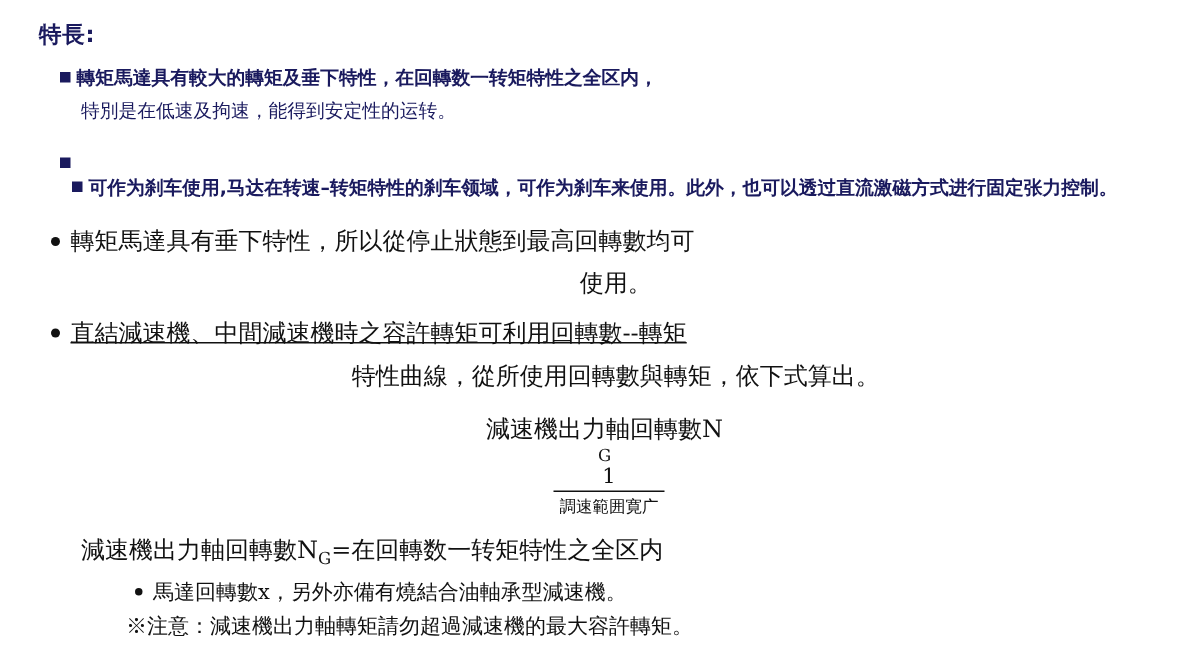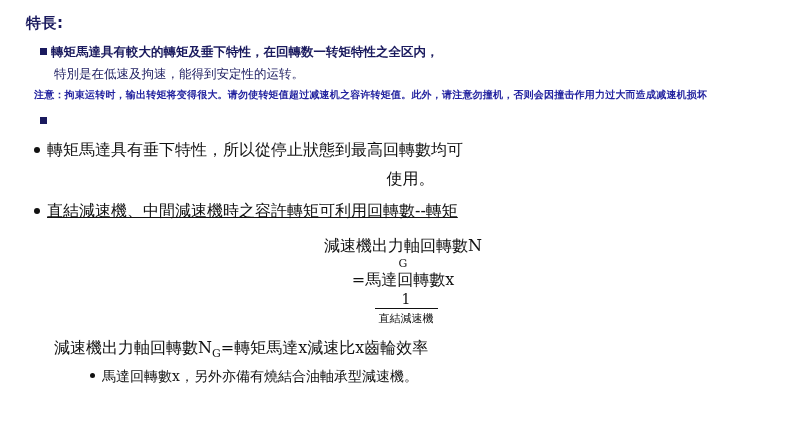--- a/index.html
+++ b/index.html
@@ -45,21 +45,21 @@
     margin-right: 4px;
     margin-top: 5px;
     flex: 0 0 auto;
   }
   .l1 { margin-left: 28px; margin-bottom: 2px; text-align: right; }
   .l1-sub {
     margin-left: 42px;
     color: #1a1a5e;
     font-size: 12.5px;
     line-height: 1.6;
-    margin-bottom: 4px;
+    margin-bottom: 16px;
   }
   .note {
     margin-left: 22px;
     color: #2424a0;
     font-size: 10px;
     font-weight: bold;
     line-height: 1.4;
     margin-bottom: 10px;
     letter-spacing: 0.2px;
   }
@@ -157,55 +157,59 @@
 <div class="page">
 
   <div class="top-title">特長:</div>
 
   <div class="bullet-row l1">
     <span class="sq"></span>
     <span class="txt">轉矩馬達具有較大的轉矩及垂下特性，在回轉数一转矩特性之全区内，</span>
   </div>
   <div class="l1-sub">特別是在低速及拘速，能得到安定性的运转。</div>
 
-  <div class="note">注意：拘束运转时，输出转矩将变得很大。请勿使转矩值超过减速机之容许转矩值。此外，请注意勿撞机，否则会因撞击作用力过大而造成减速机损坏</div>
 
   <div class="bullet-row l2">
     <span class="sq"></span>
   </div>
 
+  <div class="bullet-row l3">
+    <span class="sq"></span>
+    <span class="txt">可作为刹车使用,马达在转速–转矩特性的刹车领域，可作为刹车来使用。此外，也可以透过直流激磁方式进行固定张力控制。</span>
+  </div>
 
   <div class="lower">
 
     <div class="dot-row">
       <span class="dot"></span>
       <span class="body">轉矩馬達具有垂下特性，所以從停止狀態到最高回轉數均可</span>
     </div>
     <div class="cont">使用。</div>
 
     <div class="dot-row" style="margin-top:8px;text-decoration:underline;">
       <span class="dot"></span>
       <span class="body">直結減速機、中間減速機時之容許轉矩可利用回轉數--轉矩</span>
     </div>
+    <div class="cont">特性曲線，從所使用回轉數與轉矩，依下式算出。</div>
 
     <div class="formula">
       <span>減速機出力軸回轉數N</span>
         <span class="sub">G</span>
-        <span>=馬達回轉數x</span>
       <span class="frac">
         <span class="num">1</span>
         <span class="bar"></span>
-        <span class="den">直結減速機</span>
+        <span class="den">調速範囲寛广</span>
       </span>
     </div>
 
     <div class="formula2">
-      <span>減速機出力軸回轉數N</span><span class="sub">G</span><span>=轉矩馬達x減速比x齒輪效率</span>
+      <span>減速機出力軸回轉數N</span><span class="sub">G</span><span>=在回轉数一转矩特性之全区内</span>
     </div>
 
     <div class="small-dot-row">
       <span class="dot"></span>
       <span class="body">馬達回轉數x，另外亦備有燒結合油軸承型減速機。</span>
     </div>
 
+    <div class="star-row">※注意：減速機出力軸轉矩請勿超過減速機的最大容許轉矩。</div>
 
   </div>
 </div>
 
 </body></html>

